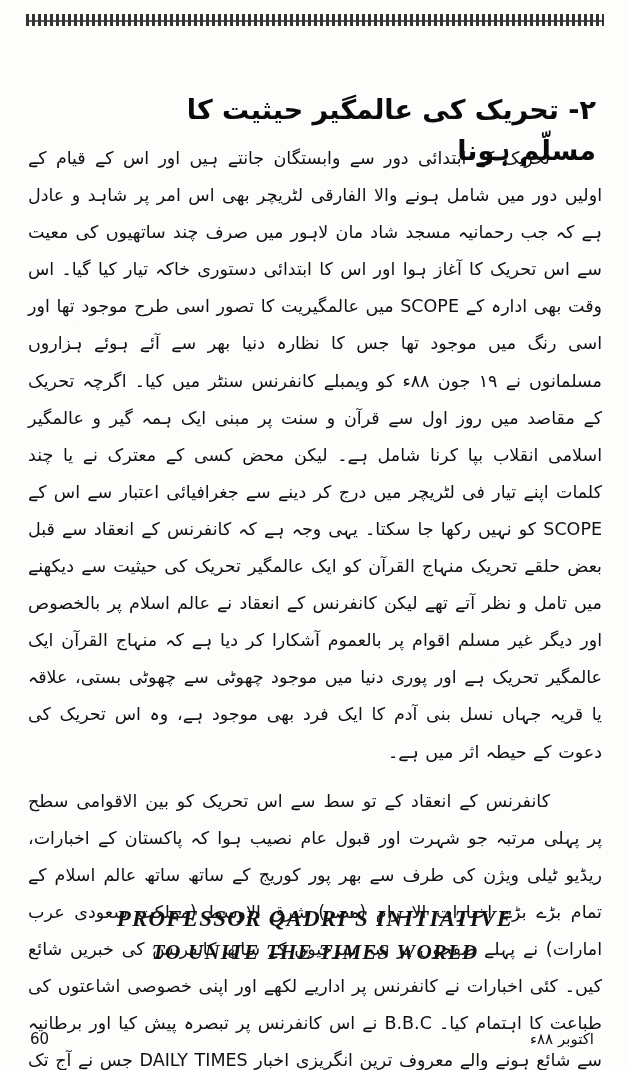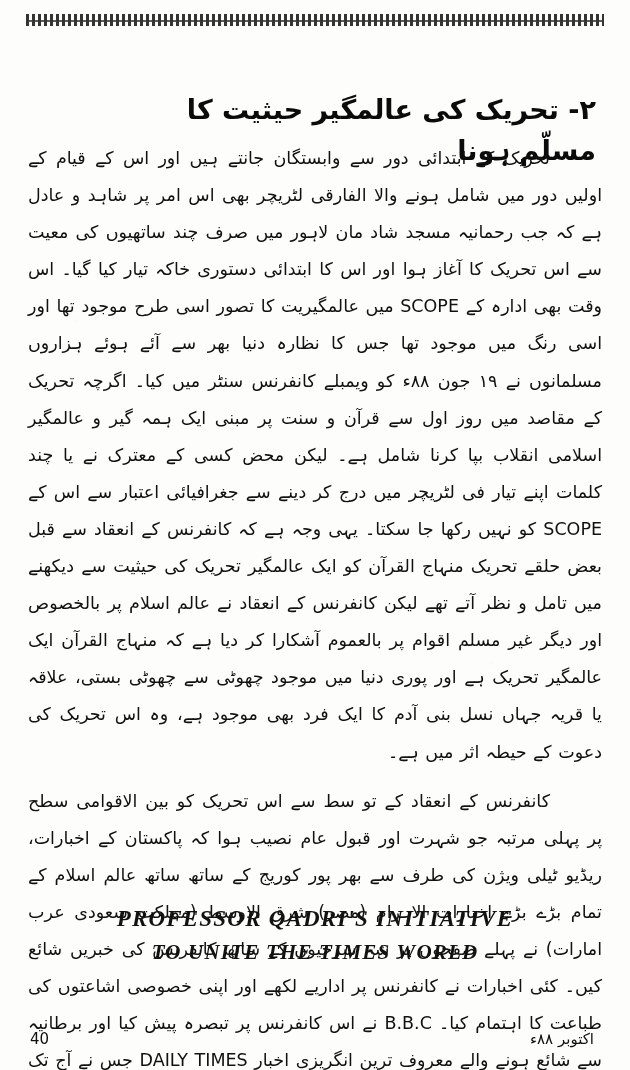--- a/index.html
+++ b/index.html
@@ -161,18 +161,18 @@
   <div class="body-area">
     <p class="para indent">تحریک کے ابتدائی دور سے وابستگان جانتے ہیں اور اس کے قیام کے اولیں دور میں شامل ہونے والا الفارقی لٹریچر بھی اس امر پر شاہد و عادل ہے کہ جب رحمانیہ مسجد شاد مان لاہور میں صرف چند ساتھیوں کی معیت سے اس تحریک کا آغاز ہوا اور اس کا ابتدائی دستوری خاکہ تیار کیا گیا۔ اس وقت بھی ادارہ کے SCOPE میں عالمگیریت کا تصور اسی طرح موجود تھا اور اسی رنگ میں موجود تھا جس کا نظارہ دنیا بھر سے آئے ہوئے ہزاروں مسلمانوں نے ۱۹ جون ۸۸ء کو ویمبلے کانفرنس سنٹر میں کیا۔ اگرچہ تحریک کے مقاصد میں روز اول سے قرآن و سنت پر مبنی ایک ہمہ گیر و عالمگیر اسلامی انقلاب بپا کرنا شامل ہے۔ لیکن محض کسی کے معترک نے یا چند کلمات اپنے تیار فی لٹریچر میں درج کر دینے سے جغرافیائی اعتبار سے اس کے SCOPE کو نہیں رکھا جا سکتا۔ یہی وجہ ہے کہ کانفرنس کے انعقاد سے قبل بعض حلقے تحریک منہاج القرآن کو ایک عالمگیر تحریک کی حیثیت سے دیکھنے میں تامل و نظر آتے تھے لیکن کانفرنس کے انعقاد نے عالم اسلام پر بالخصوص اور دیگر غیر مسلم اقوام پر بالعموم آشکارا کر دیا ہے کہ منہاج القرآن ایک عالمگیر تحریک ہے اور پوری دنیا میں موجود چھوٹی سے چھوٹی بستی، علاقہ یا قریہ جہاں نسل بنی آدم کا ایک فرد بھی موجود ہے، وہ اس تحریک کی دعوت کے حیطہ اثر میں ہے۔</p>
     <p class="para indent">کانفرنس کے انعقاد کے تو سط سے اس تحریک کو بین الاقوامی سطح پر پہلی مرتبہ جو شہرت اور قبول عام نصیب ہوا کہ پاکستان کے اخبارات، ریڈیو ٹیلی ویژن کی طرف سے بھر پور کوریج کے ساتھ ساتھ عالم اسلام کے تمام بڑے بڑے اخبارات الاہرام (مصر) شرق الاوسط (مملکت سعودی عرب امارات) نے پہلے صفحوں پر شہ سرخیوں کے ساتھ کانفرنس کی خبریں شائع کیں۔ کئی اخبارات نے کانفرنس پر اداریے لکھے اور اپنی خصوصی اشاعتوں کی طباعت کا اہتمام کیا۔ B.B.C نے اس کانفرنس پر تبصرہ پیش کیا اور برطانیہ سے شائع ہونے والے معروف ترین انگریزی اخبار DAILY TIMES جس نے آج تک کسی مذہبی اجتماع کی خبر شائع نہیں کی، صفحہ اول پر کانفرنس کے بارے میں اپنا تبصرہ شائع کیا اور یہ سرخی جمائی:</p>
   </div>
 
   <div class="english-block english-line1">PROFESSOR QADRI'S INITIATIVE</div>
 
   <div class="english-block english-line2">TO UNITE THE TIMES WORLD</div>
 
 
-  <div class="footer-page">40</div>
+  <div class="footer-page">60</div>
 
   <div class="footer-date">اکتوبر ۸۸ء</div>
 
   <div class="grain"></div>
 </div>
 
 </body></html>

